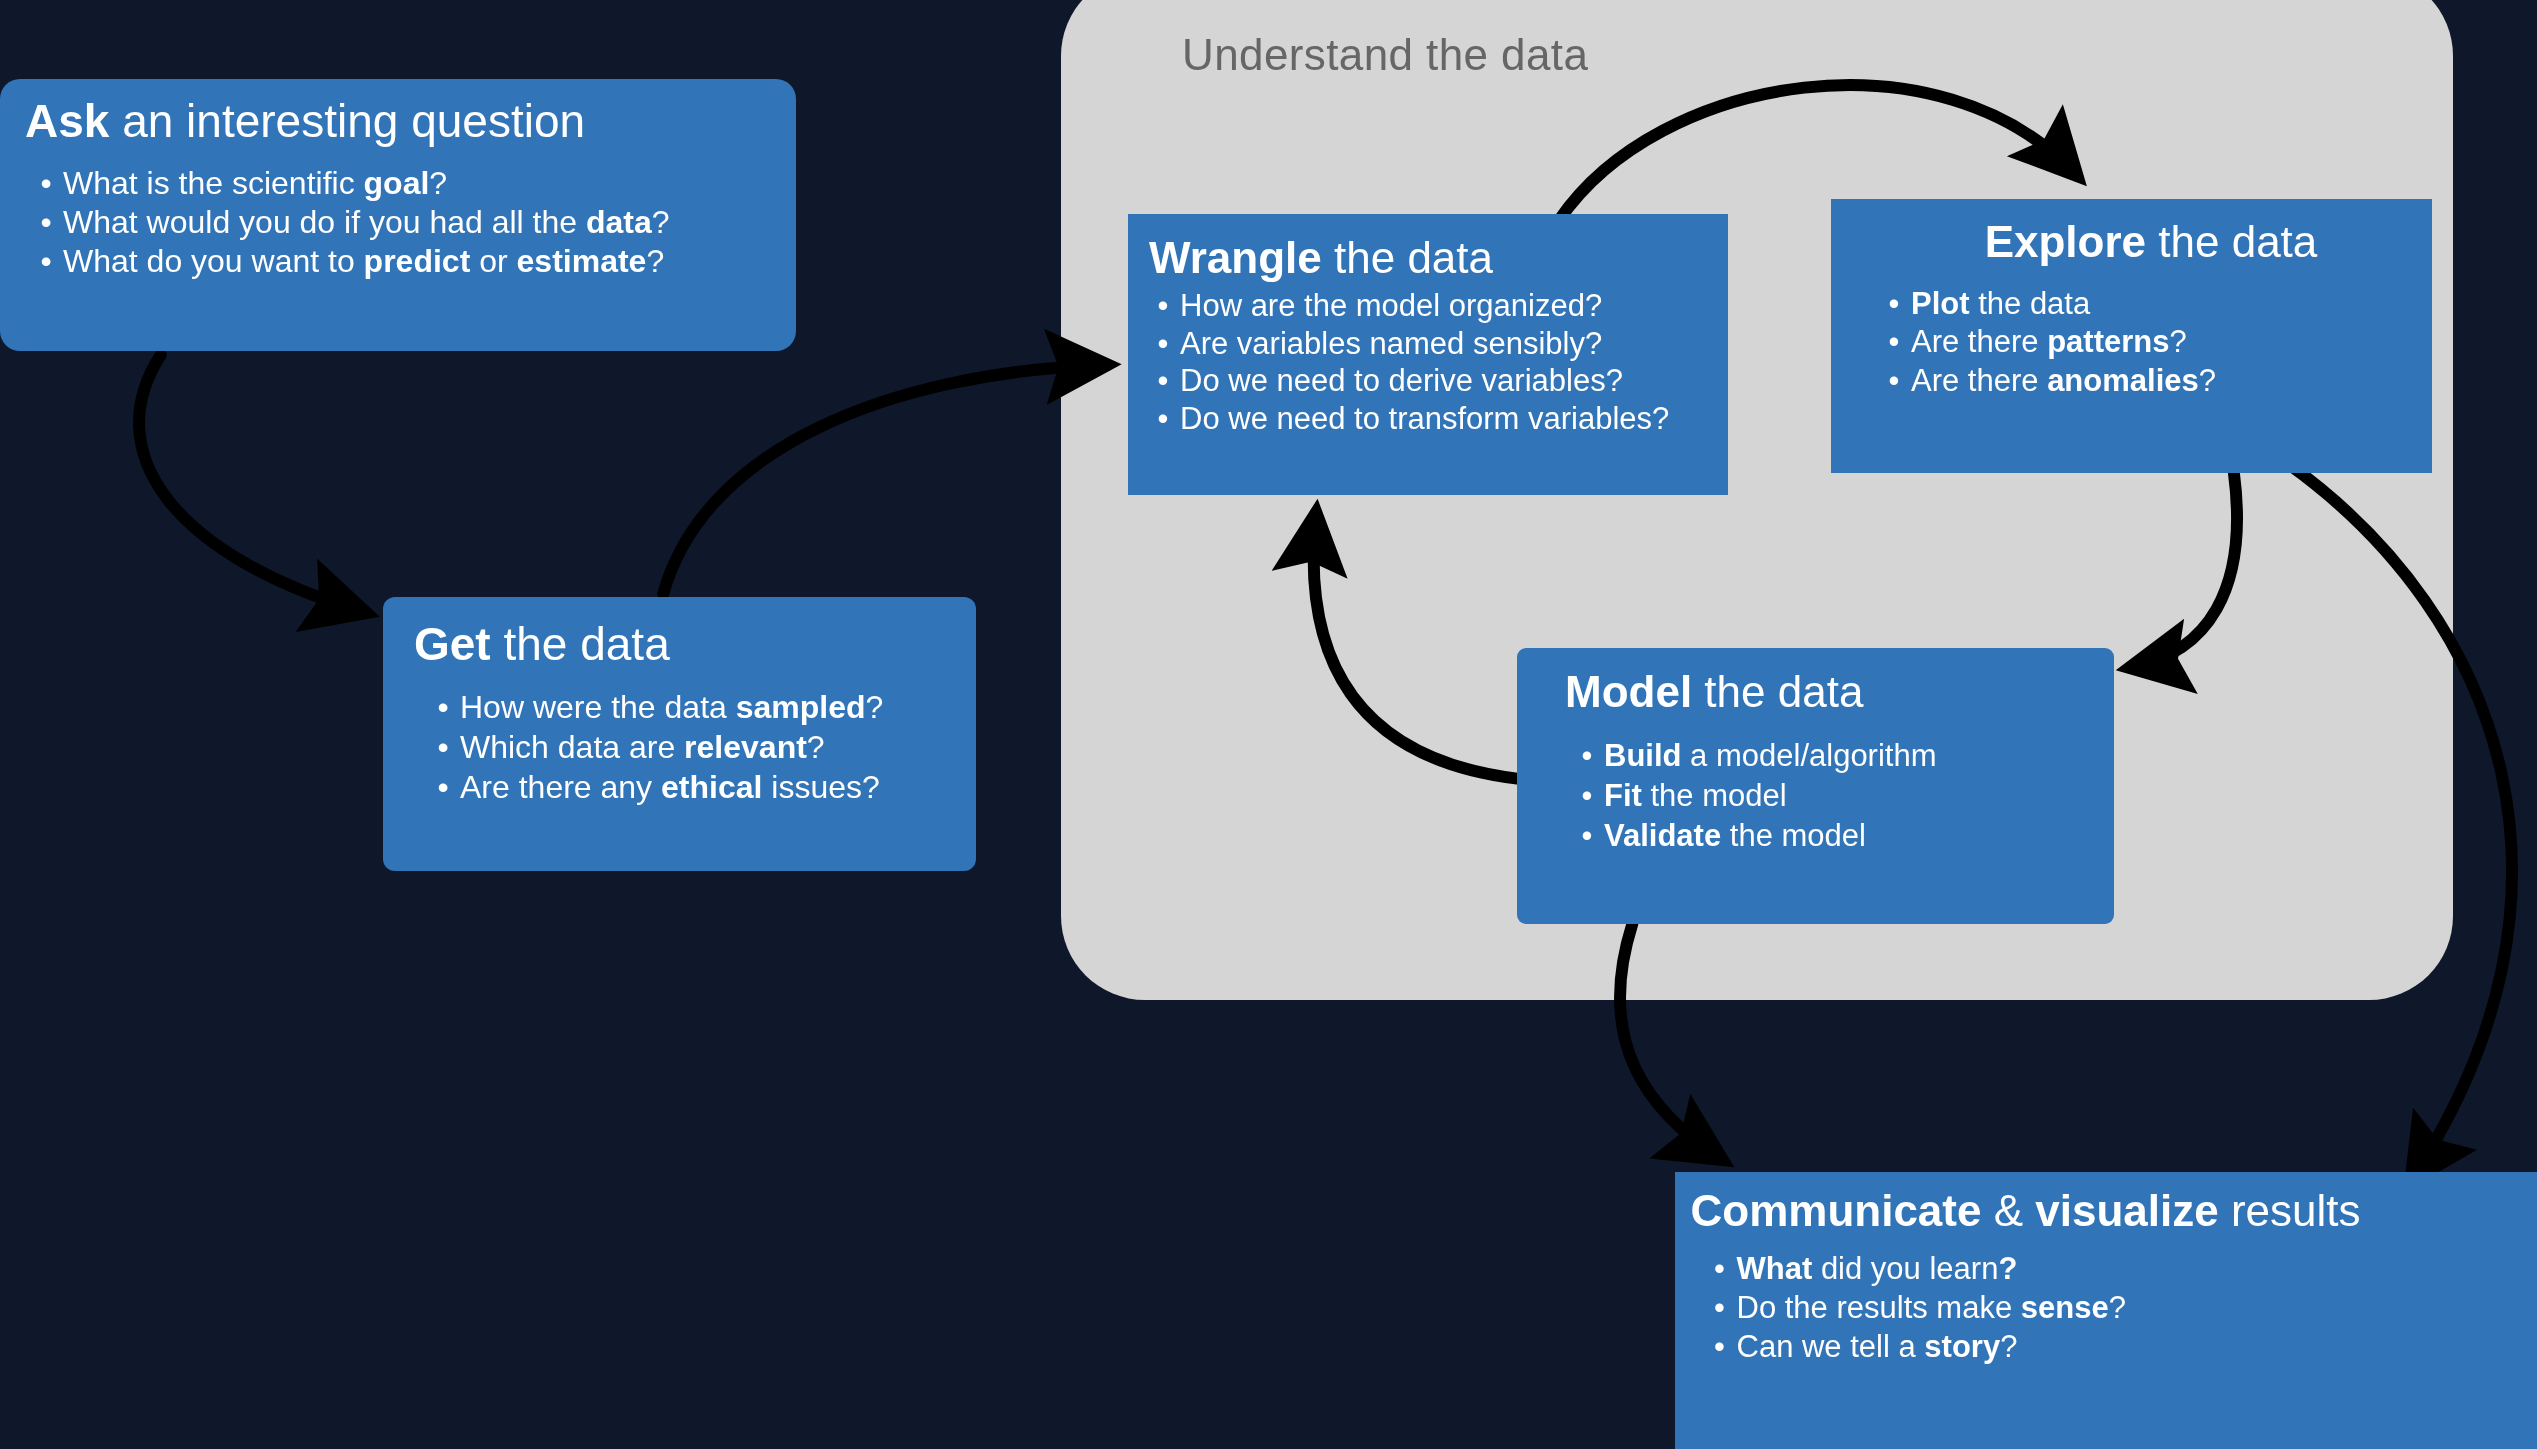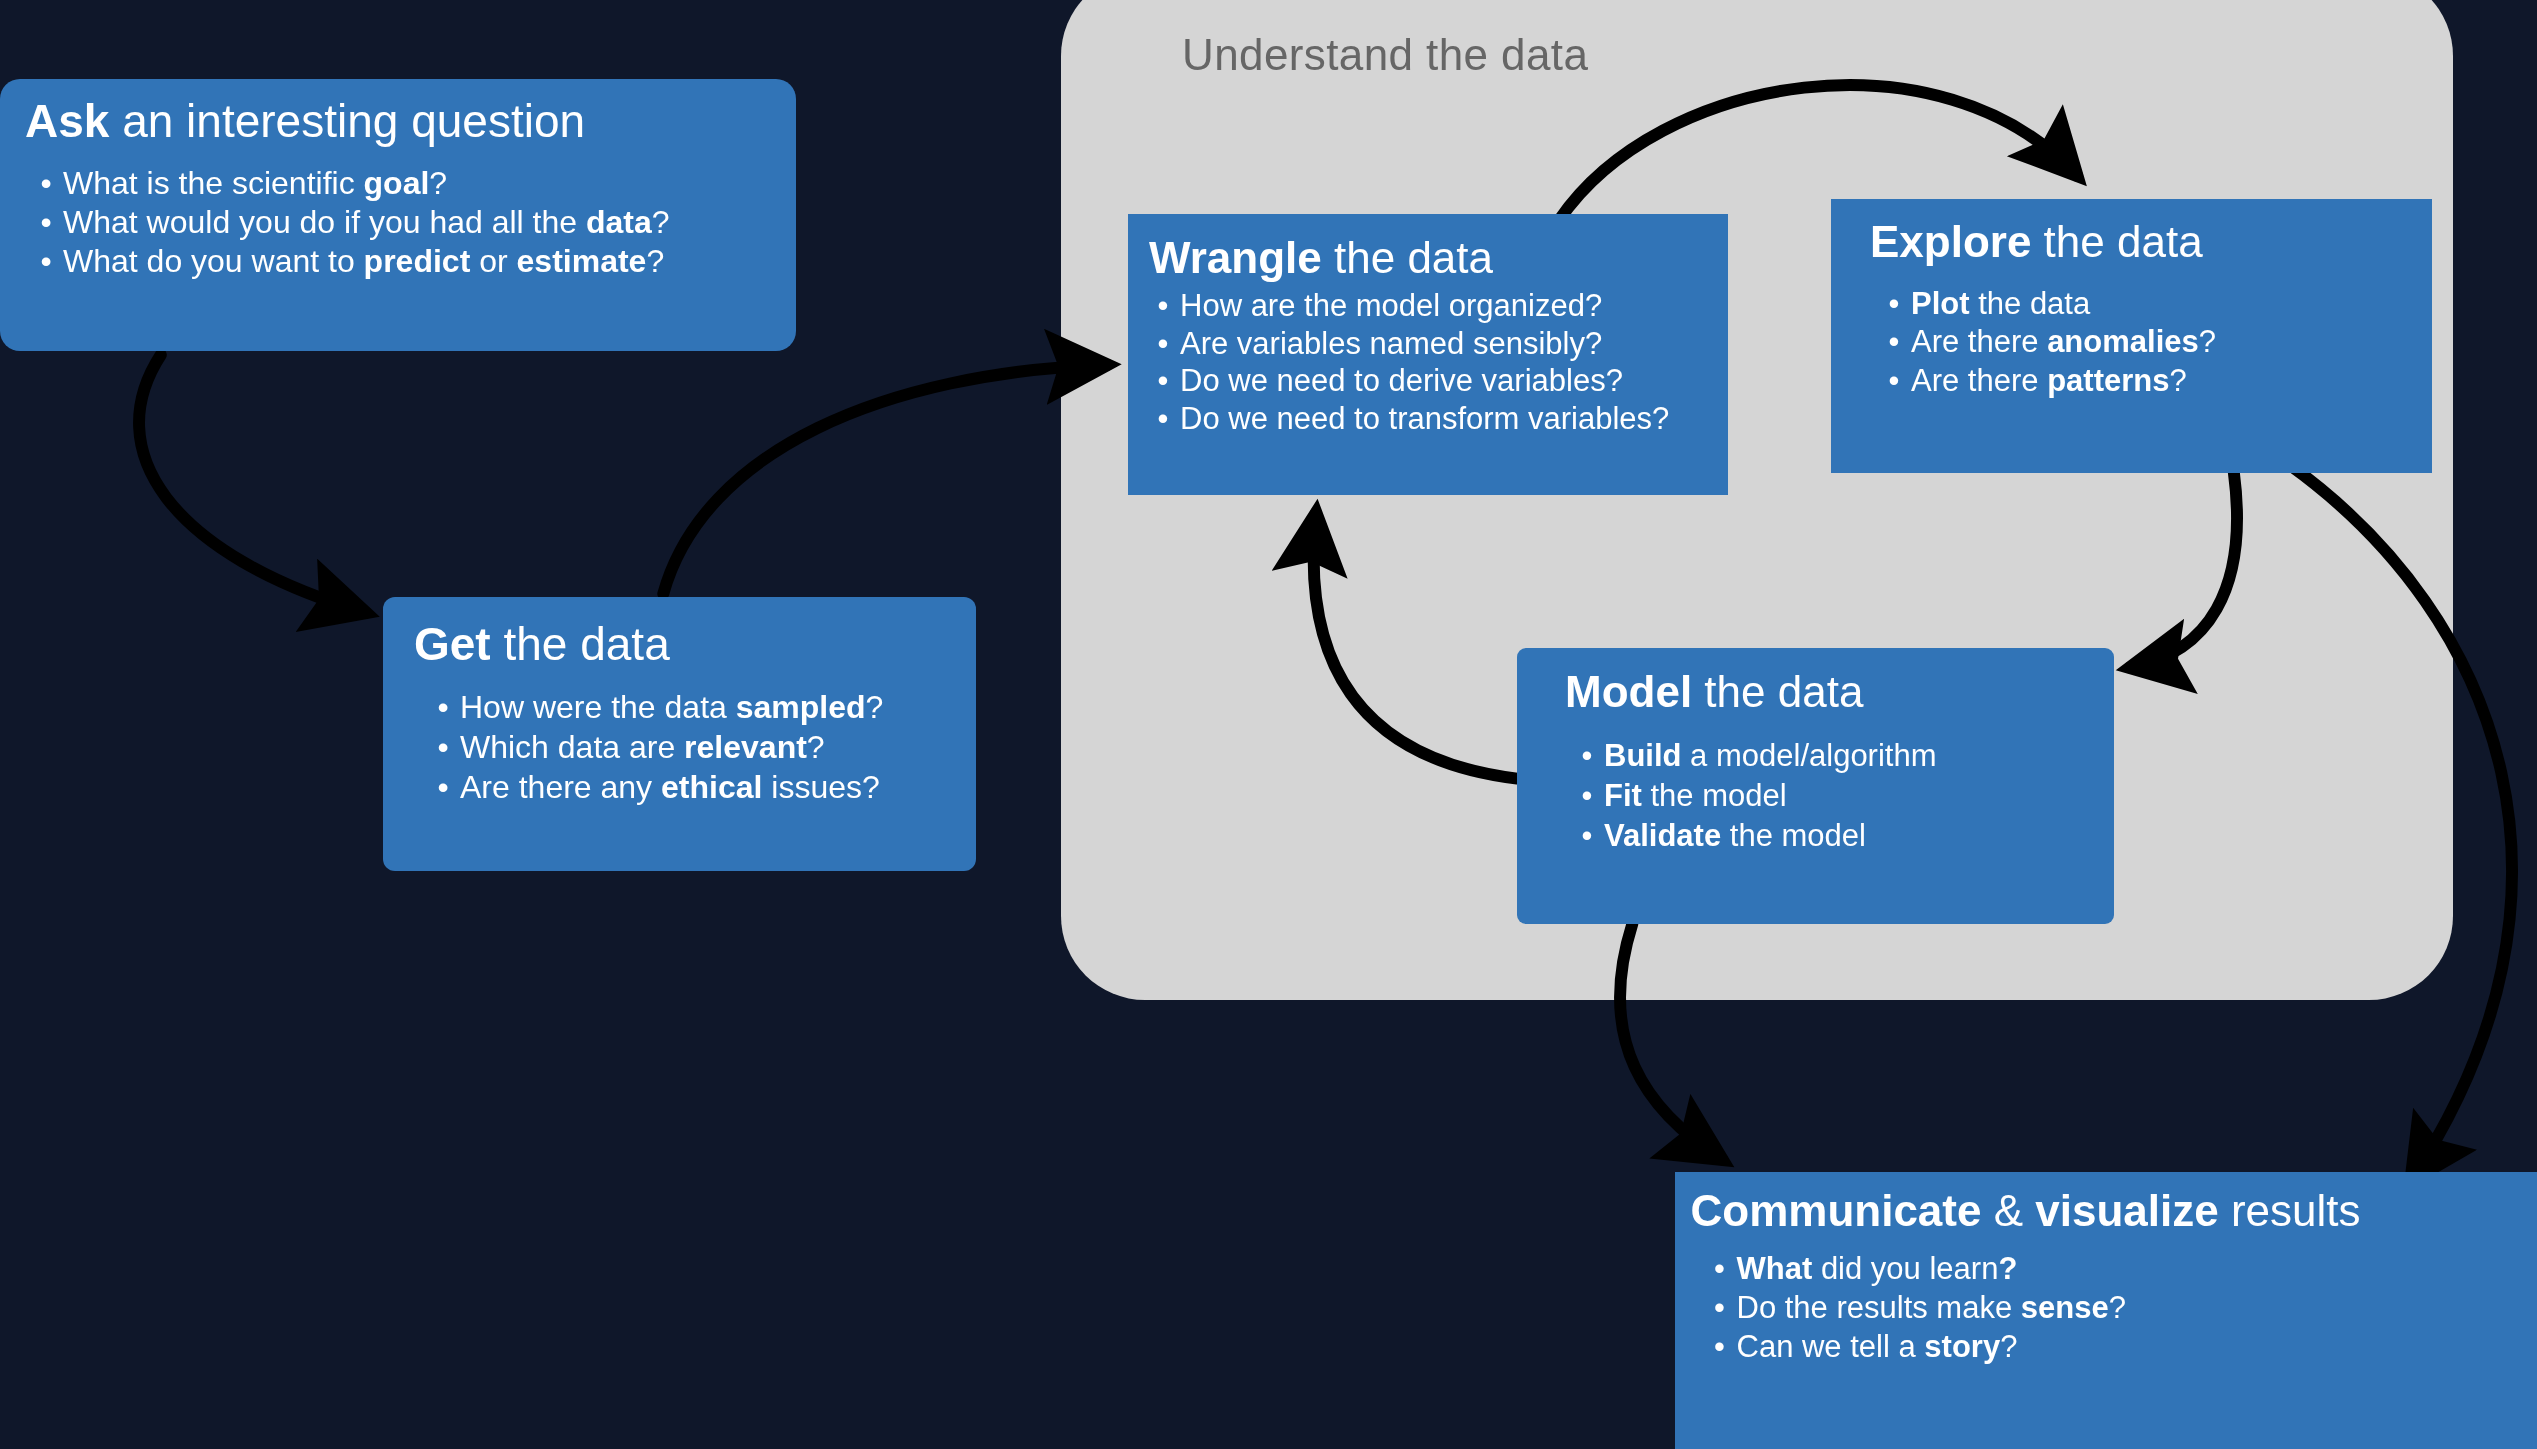--- a/index.html
+++ b/index.html
@@ -111,21 +111,21 @@
   #box-wrangle .box-title { font-size: 44px; margin: 0 0 5.6px 0; }
   #box-wrangle ul.bullets { margin-left: 31px; }
   #box-wrangle ul.bullets li { font-size: 31px; line-height: 1.22; }
 
   
   #box-explore {
     left: 1831px; top: 199px;
     width: 601px; height: 274px;
     padding: 19.7px 0 0 39px;
   }
-  #box-explore .box-title { font-size: 44px; margin: 0 0 19.7px 0; }
+  #box-explore .box-title { font-size: 44px; margin: 0 0 19.7px 0; text-align: center; }
   #box-explore ul.bullets { margin-left: 41px; }
   #box-explore ul.bullets li { font-size: 31px; line-height: 1.25; }
 
   
   #box-model {
     left: 1517px; top: 648px;
     width: 597px; height: 276px;
     padding: 21px 0 0 48px;
     border-radius: 9px;
   }
@@ -201,22 +201,22 @@
       <li><span>Do we need to transform variables?</span></li>
     </ul>
   </div>
 
   <div class="box" id="box-explore">
     <div class="box-title">
       <b>Explore</b><span class="light"> the data</span>
     </div>
     <ul class="bullets">
       <li><span></span><span class="bold">Plot</span><span> the data</span></li>
+      <li><span>Are there </span><span class="bold">patterns</span><span>?</span></li>
       <li><span>Are there </span><span class="bold">anomalies</span><span>?</span></li>
-      <li><span>Are there </span><span class="bold">patterns</span><span>?</span></li>
     </ul>
   </div>
 
   <div class="box" id="box-model">
     <div class="box-title">
       <b>Model</b><span class="light"> the data</span>
     </div>
     <ul class="bullets">
       <li><span></span><span class="bold">Build</span><span> a model/algorithm</span></li>
       <li><span></span><span class="bold">Fit</span><span> the model</span></li>

